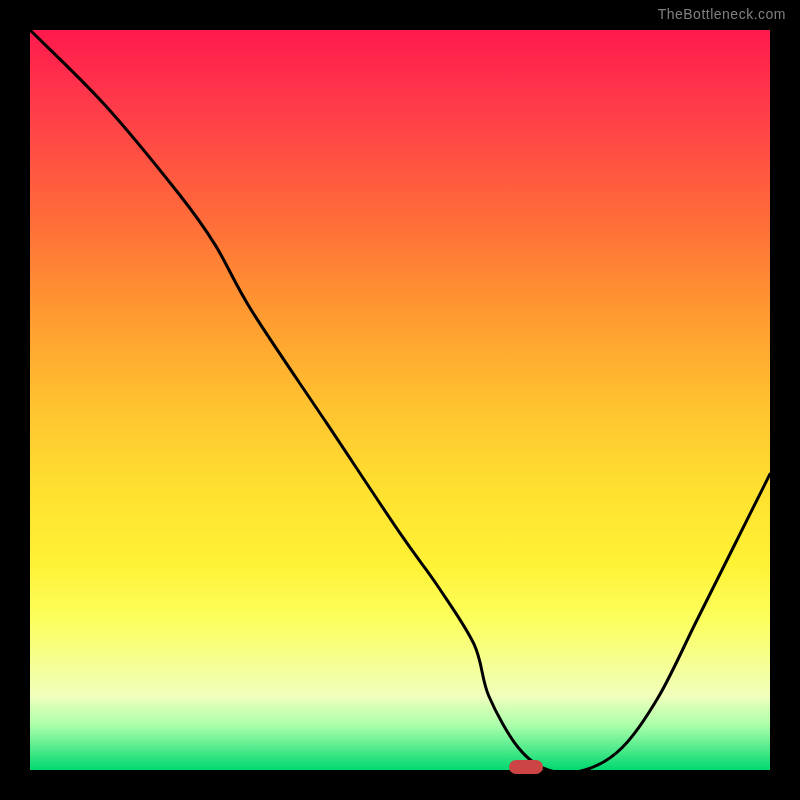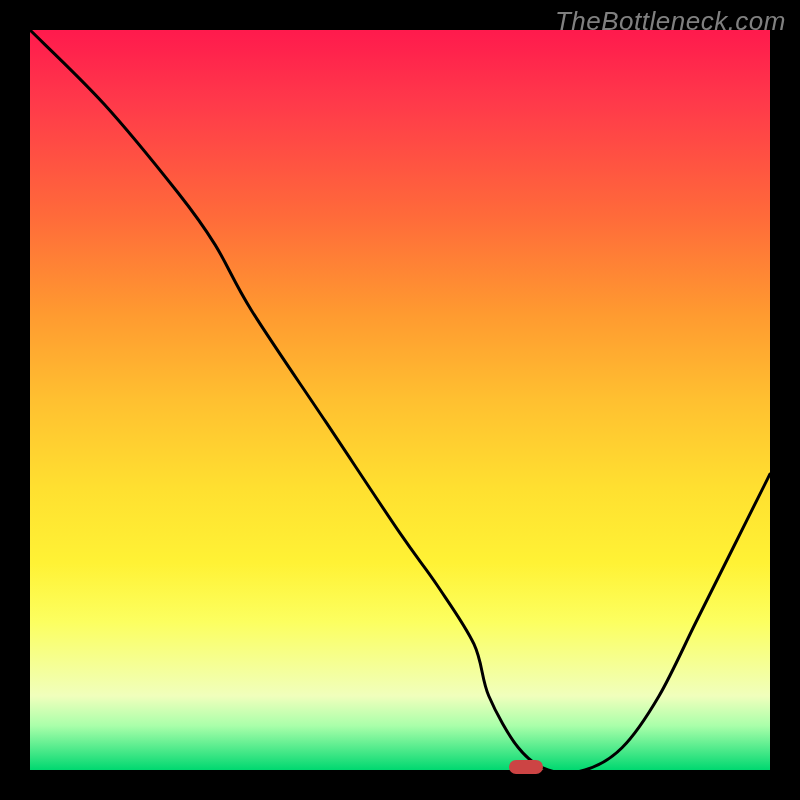--- a/index.html
+++ b/index.html
@@ -9,25 +9,24 @@
     height: 800px;
     background: #000;
     overflow: hidden;
     position: relative;
   }
   .watermark {
     position: absolute;
     top: 6px;
     right: 14px;
     font-family: Arial, Helvetica, sans-serif;
-    font-size: 26px;
+    font-size: 14px;
     color: #808080;
     letter-spacing: 0.5px;
     z-index: 3;
-    font-style: italic;
   }
   .plot {
     position: absolute;
     left: 30px;
     top: 30px;
     width: 740px;
     height: 740px;
     background: linear-gradient(to bottom,
       #ff1a4d 0%,
       #ff3a4a 10%,

